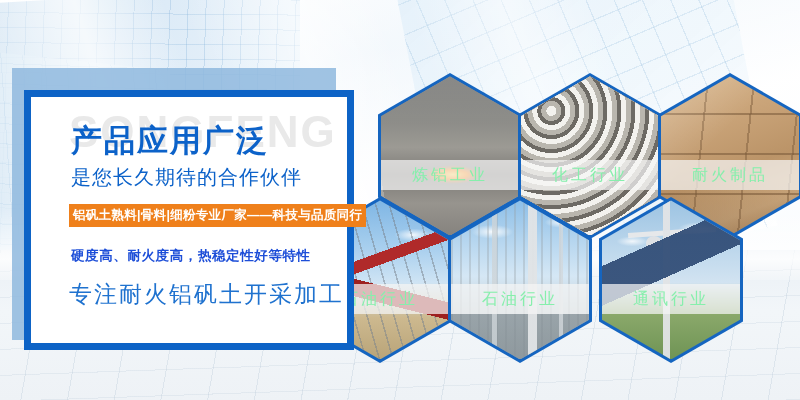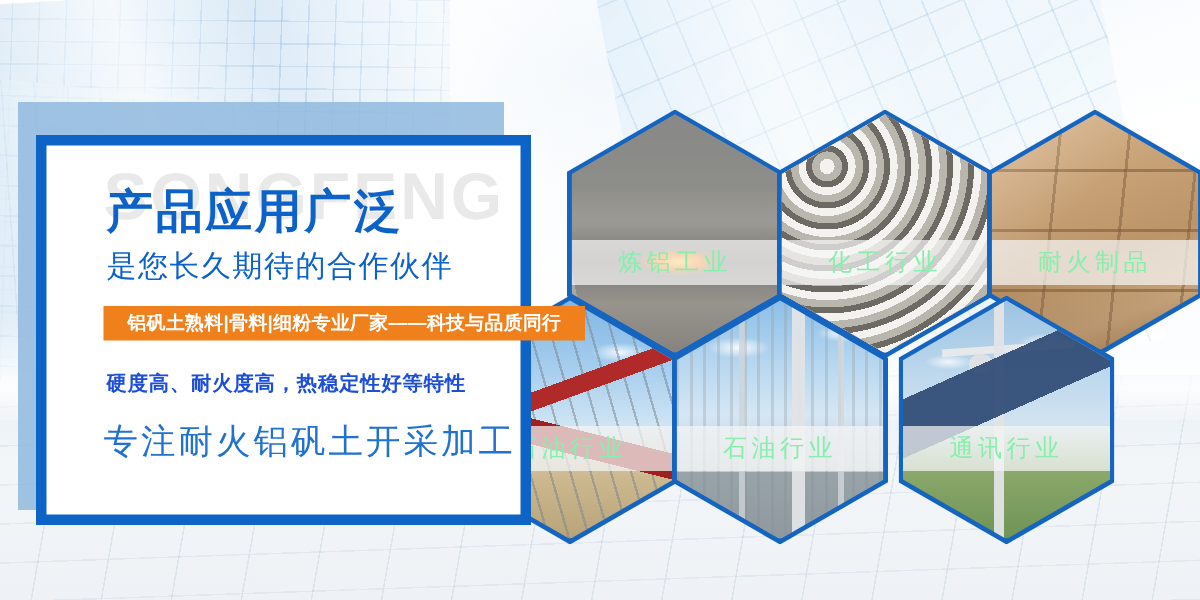--- a/index.html
+++ b/index.html
@@ -100,21 +100,21 @@
   .subhead{
     position:absolute;left:40px;top:67px;
     font-size:20px;font-weight:normal;letter-spacing:1px;
     color:#0c62c9;white-space:nowrap;
   }
   .orange-band{
     position:absolute;left:38px;top:107px;
     height:23px;line-height:23px;
     background:#ef801b;color:#ffffff;
     font-size:12.5px;font-weight:bold;letter-spacing:.3px;
-    padding:0 16px;white-space:nowrap;
+    padding:0 4px;white-space:nowrap;
     box-sizing:border-box;
   }
   .feature-line{
     position:absolute;left:40px;top:150px;
     font-size:13.5px;font-weight:bold;letter-spacing:.6px;
     color:#1d4ed8;white-space:nowrap;
   }
   .tagline{
     position:absolute;left:38px;top:182px;
     font-size:23px;font-weight:normal;letter-spacing:2px;

